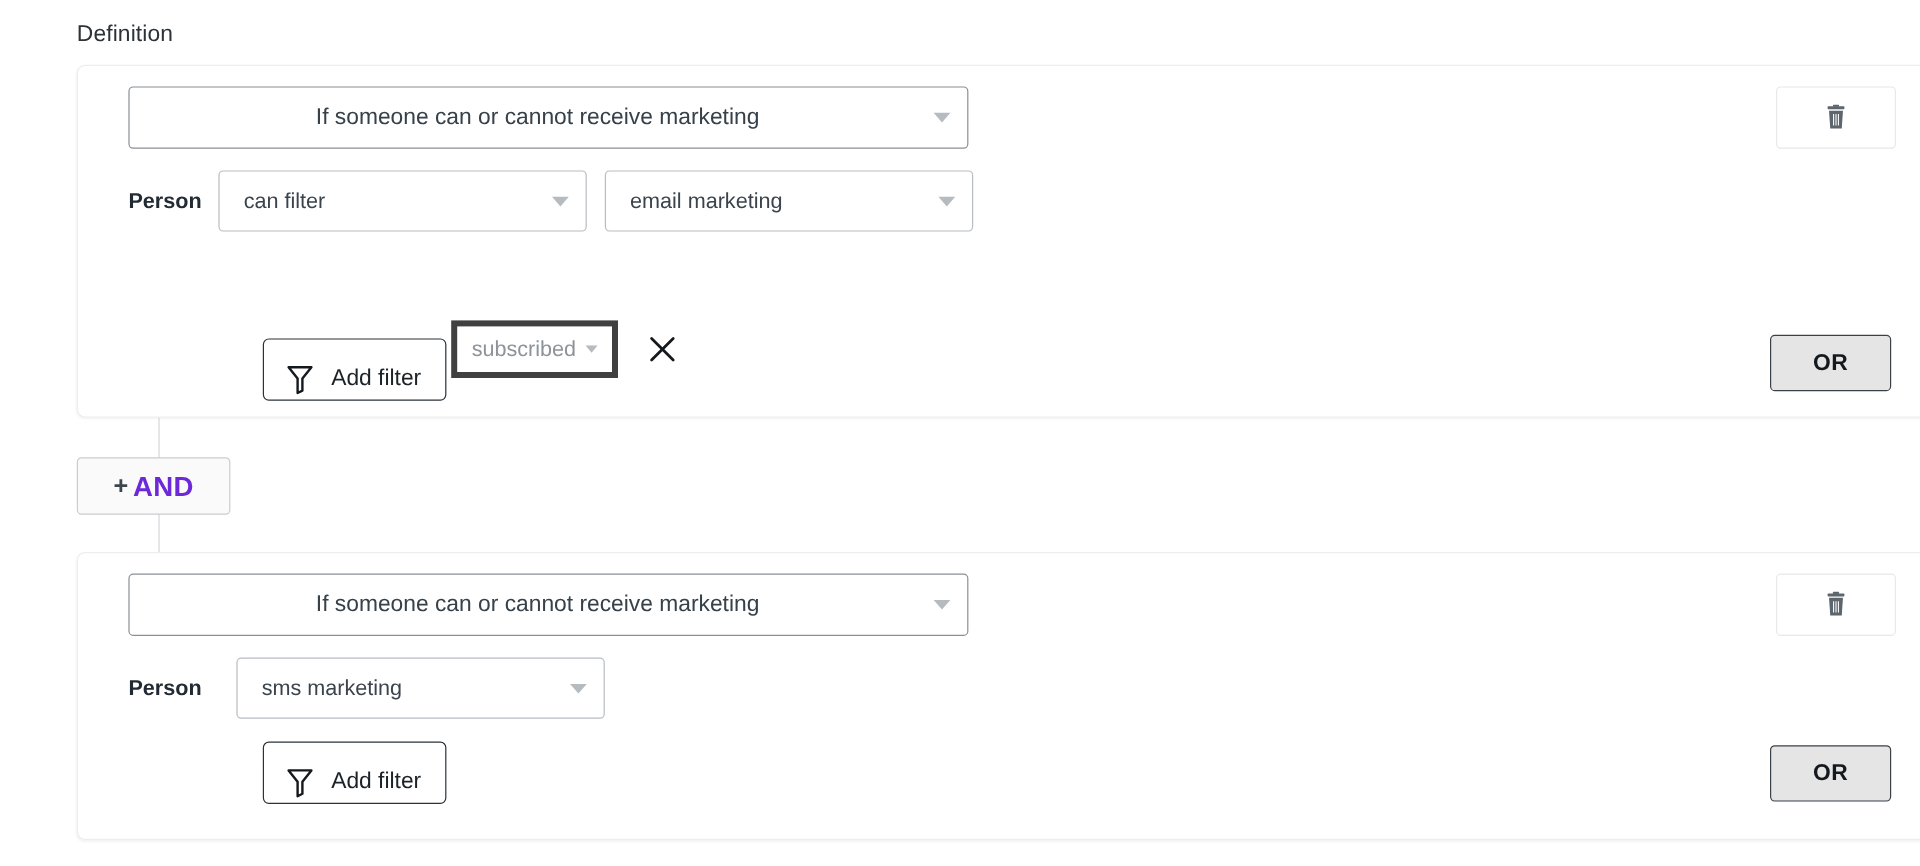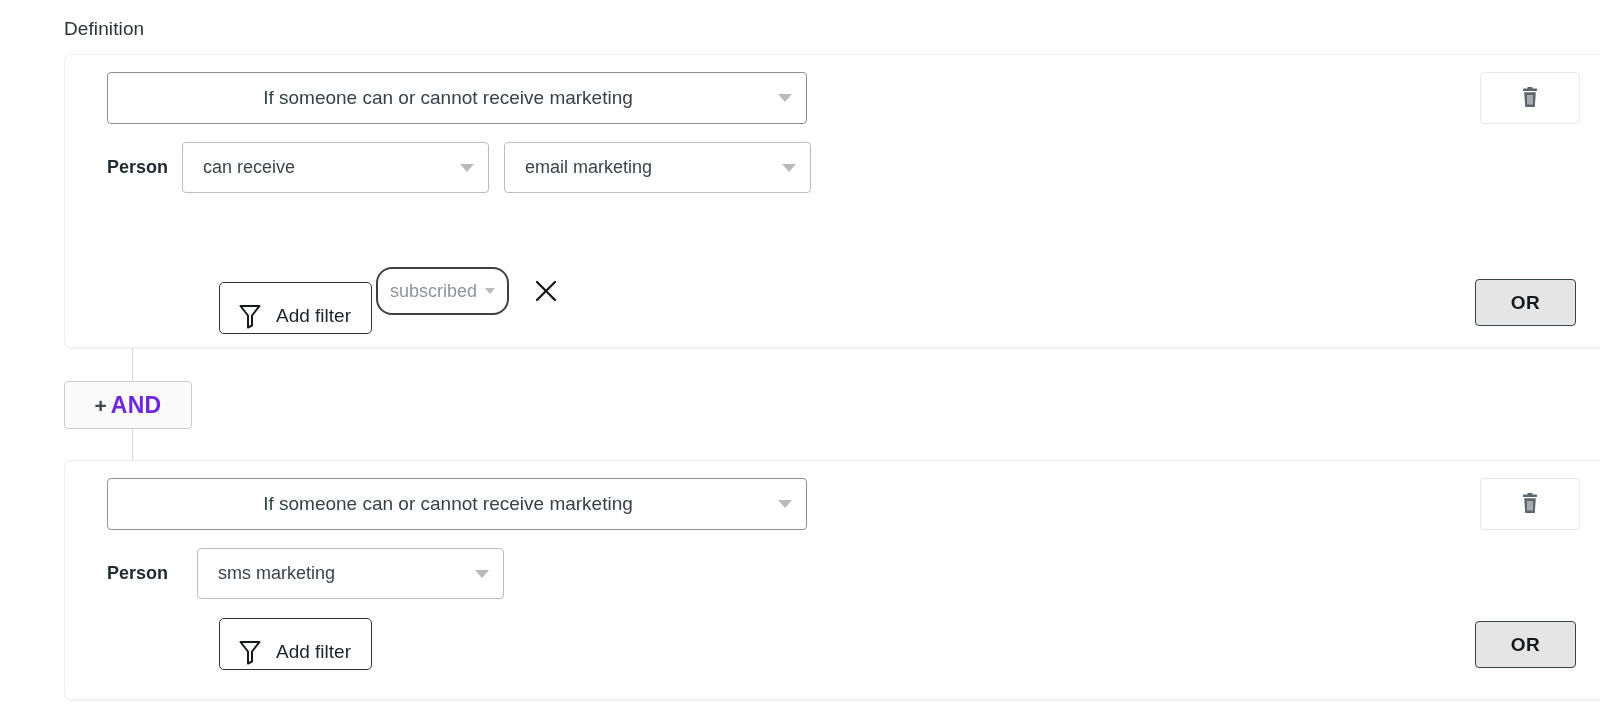--- a/index.html
+++ b/index.html
@@ -135,22 +135,22 @@
   }
   .because-label {
     font-size: 18px;
     font-weight: bold;
     color: #222b33;
     margin-right: 18px;
     white-space: nowrap;
   }
   .sub-select {
     height: 48px;
-    border: 2px solid #404040;
-    border-radius: 16px;
+    border: 5px solid #404040;
+    border-radius: 0;
     background: #fff;
     display: flex;
     align-items: center;
     padding: 0 12px;
     box-sizing: border-box;
     cursor: pointer;
   }
   .sub-select .val {
     font-size: 18px;
     color: #8c9399;
@@ -275,21 +275,21 @@
   <div class="card card-1">
 
     <div class="trigger-select">
       <span class="val">If someone can or cannot receive marketing</span>
       <span class="caret"></span>
     </div>
 
     <div class="person-row" style="top:87px;">
       <span class="row-label">Person</span>
       <div class="mini-select sel-w">
-        <span class="val">can receive</span>
+        <span class="val">can filter</span>
         <span class="caret"></span>
       </div>
       <span class="gap"></span>
       <div class="mini-select sel-w">
         <span class="val">email marketing</span>
         <span class="caret"></span>
       </div>
     </div>
 
     <div class="because-row">

